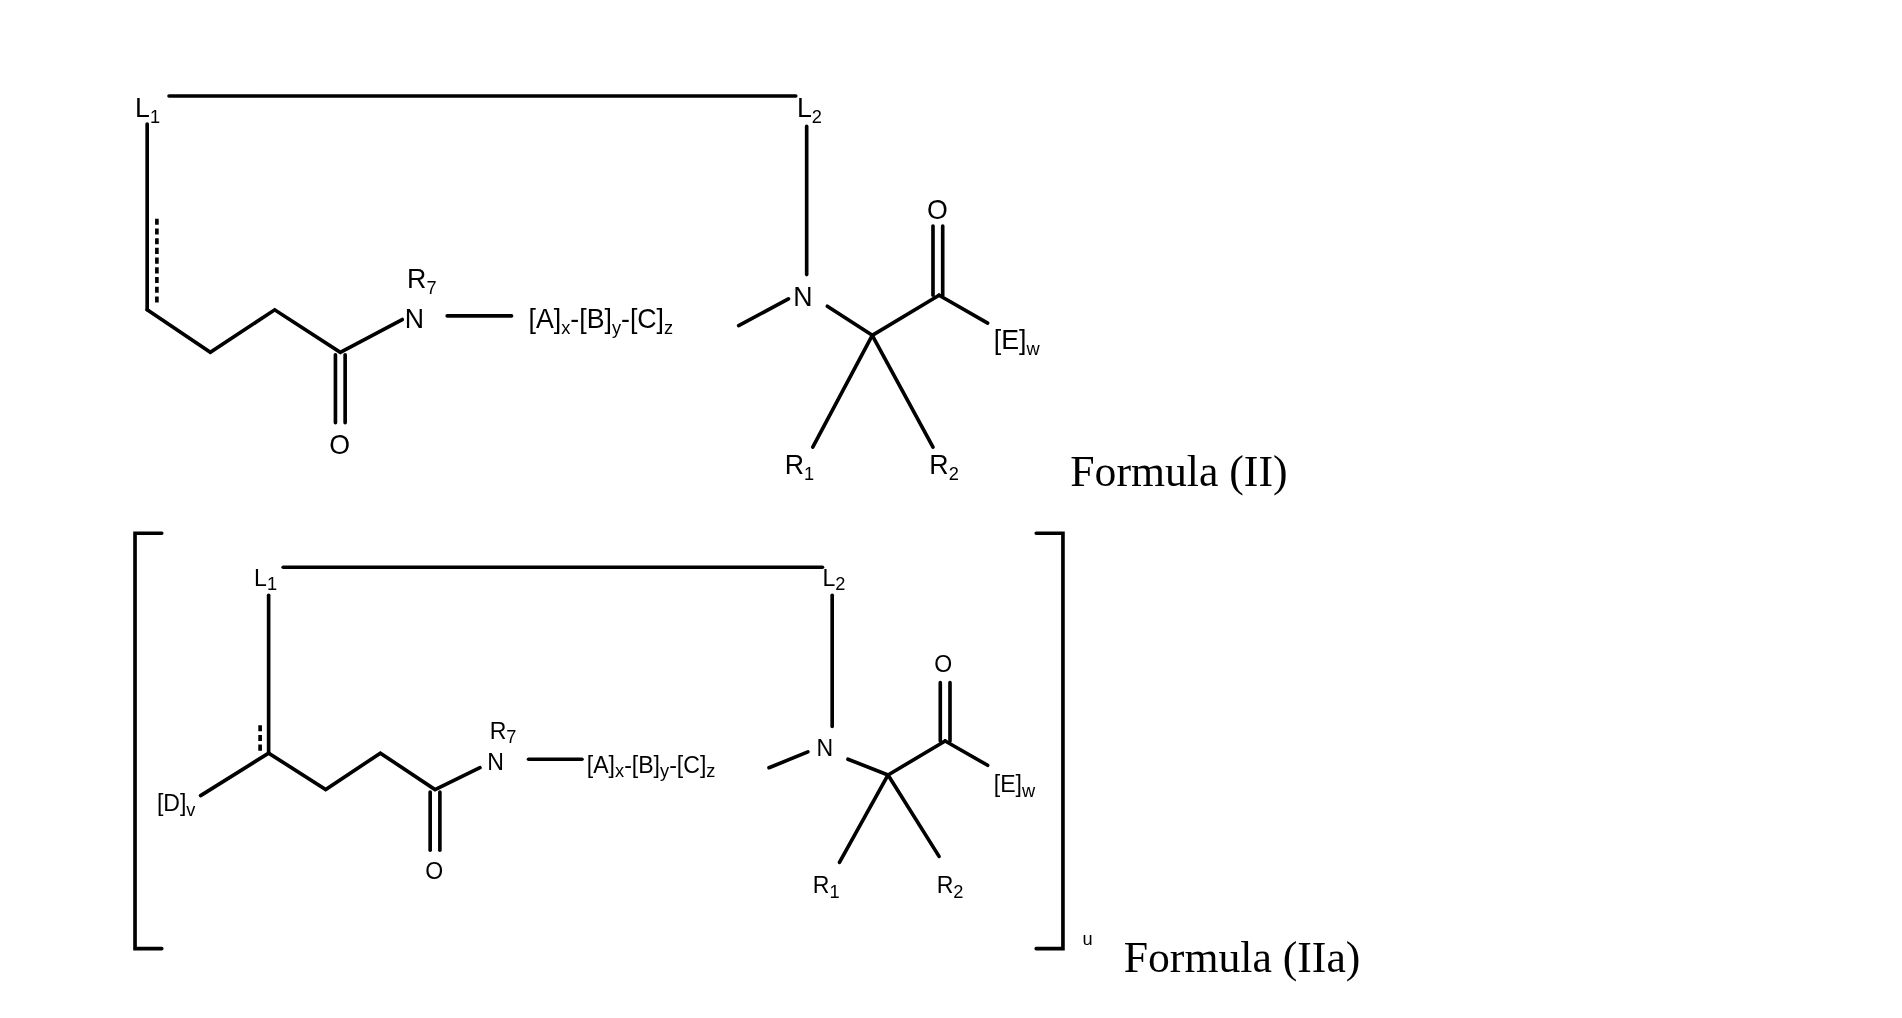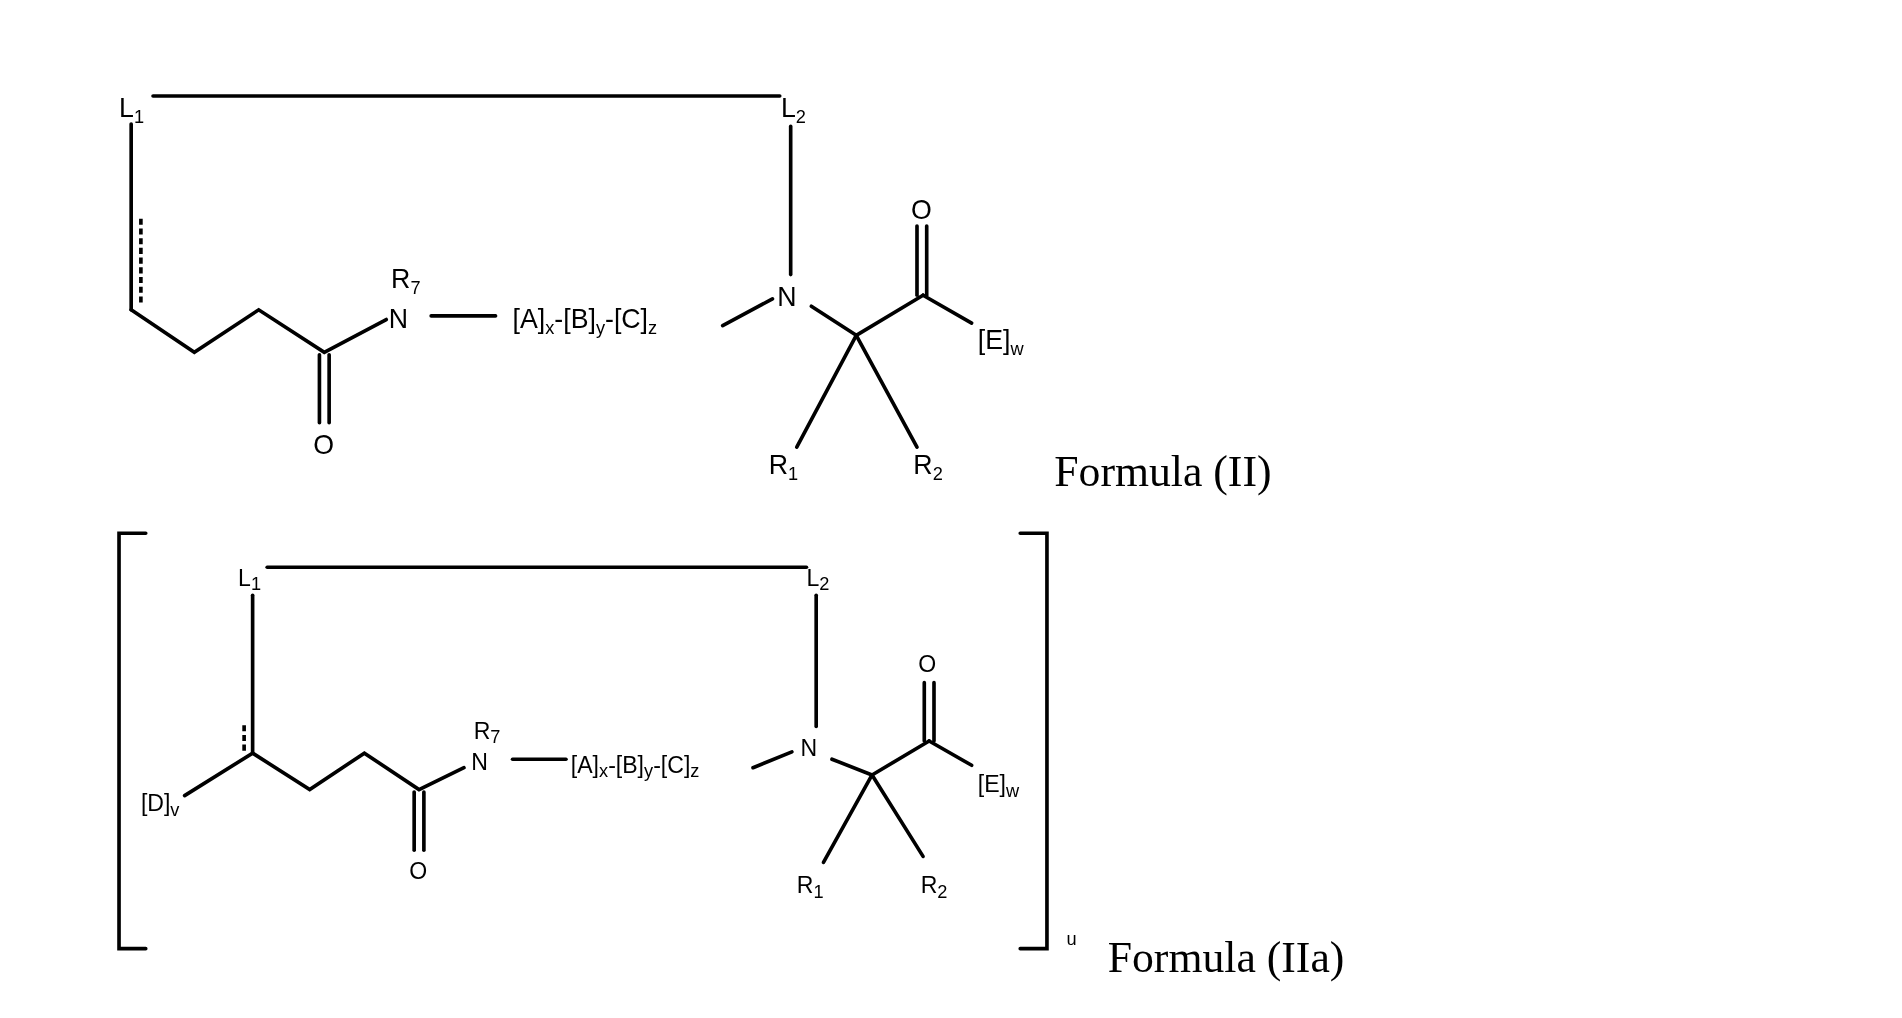--- a/index.html
+++ b/index.html
@@ -1,17 +1,17 @@
 <!DOCTYPE html>
 <html><head>
 <meta charset="utf-8">
 <style>
   html, body { margin:0; padding:0; background:#ffffff; }
   body { width:1902px; height:1018px; overflow:hidden; }
-  #stage { position:absolute; left:0; top:0; width:1516px; height:1018px; }
+  #stage { position:absolute; left:16px; top:0; width:1516px; height:1018px; }
   svg text { fill:#000; }
   .lbl { font-family:"Liberation Sans", sans-serif; font-size:22px; }
   .sub { font-family:"Liberation Sans", sans-serif; font-size:15px; }
   .cap { font-family:"Liberation Serif", serif; font-size:36px; }
   .bond { stroke:#000; stroke-width:3; fill:none; stroke-linecap:round; }
   .dash { stroke:#000; stroke-width:3; fill:none; stroke-dasharray:5 3; }
 </style>
 </head>
 <body>
 

